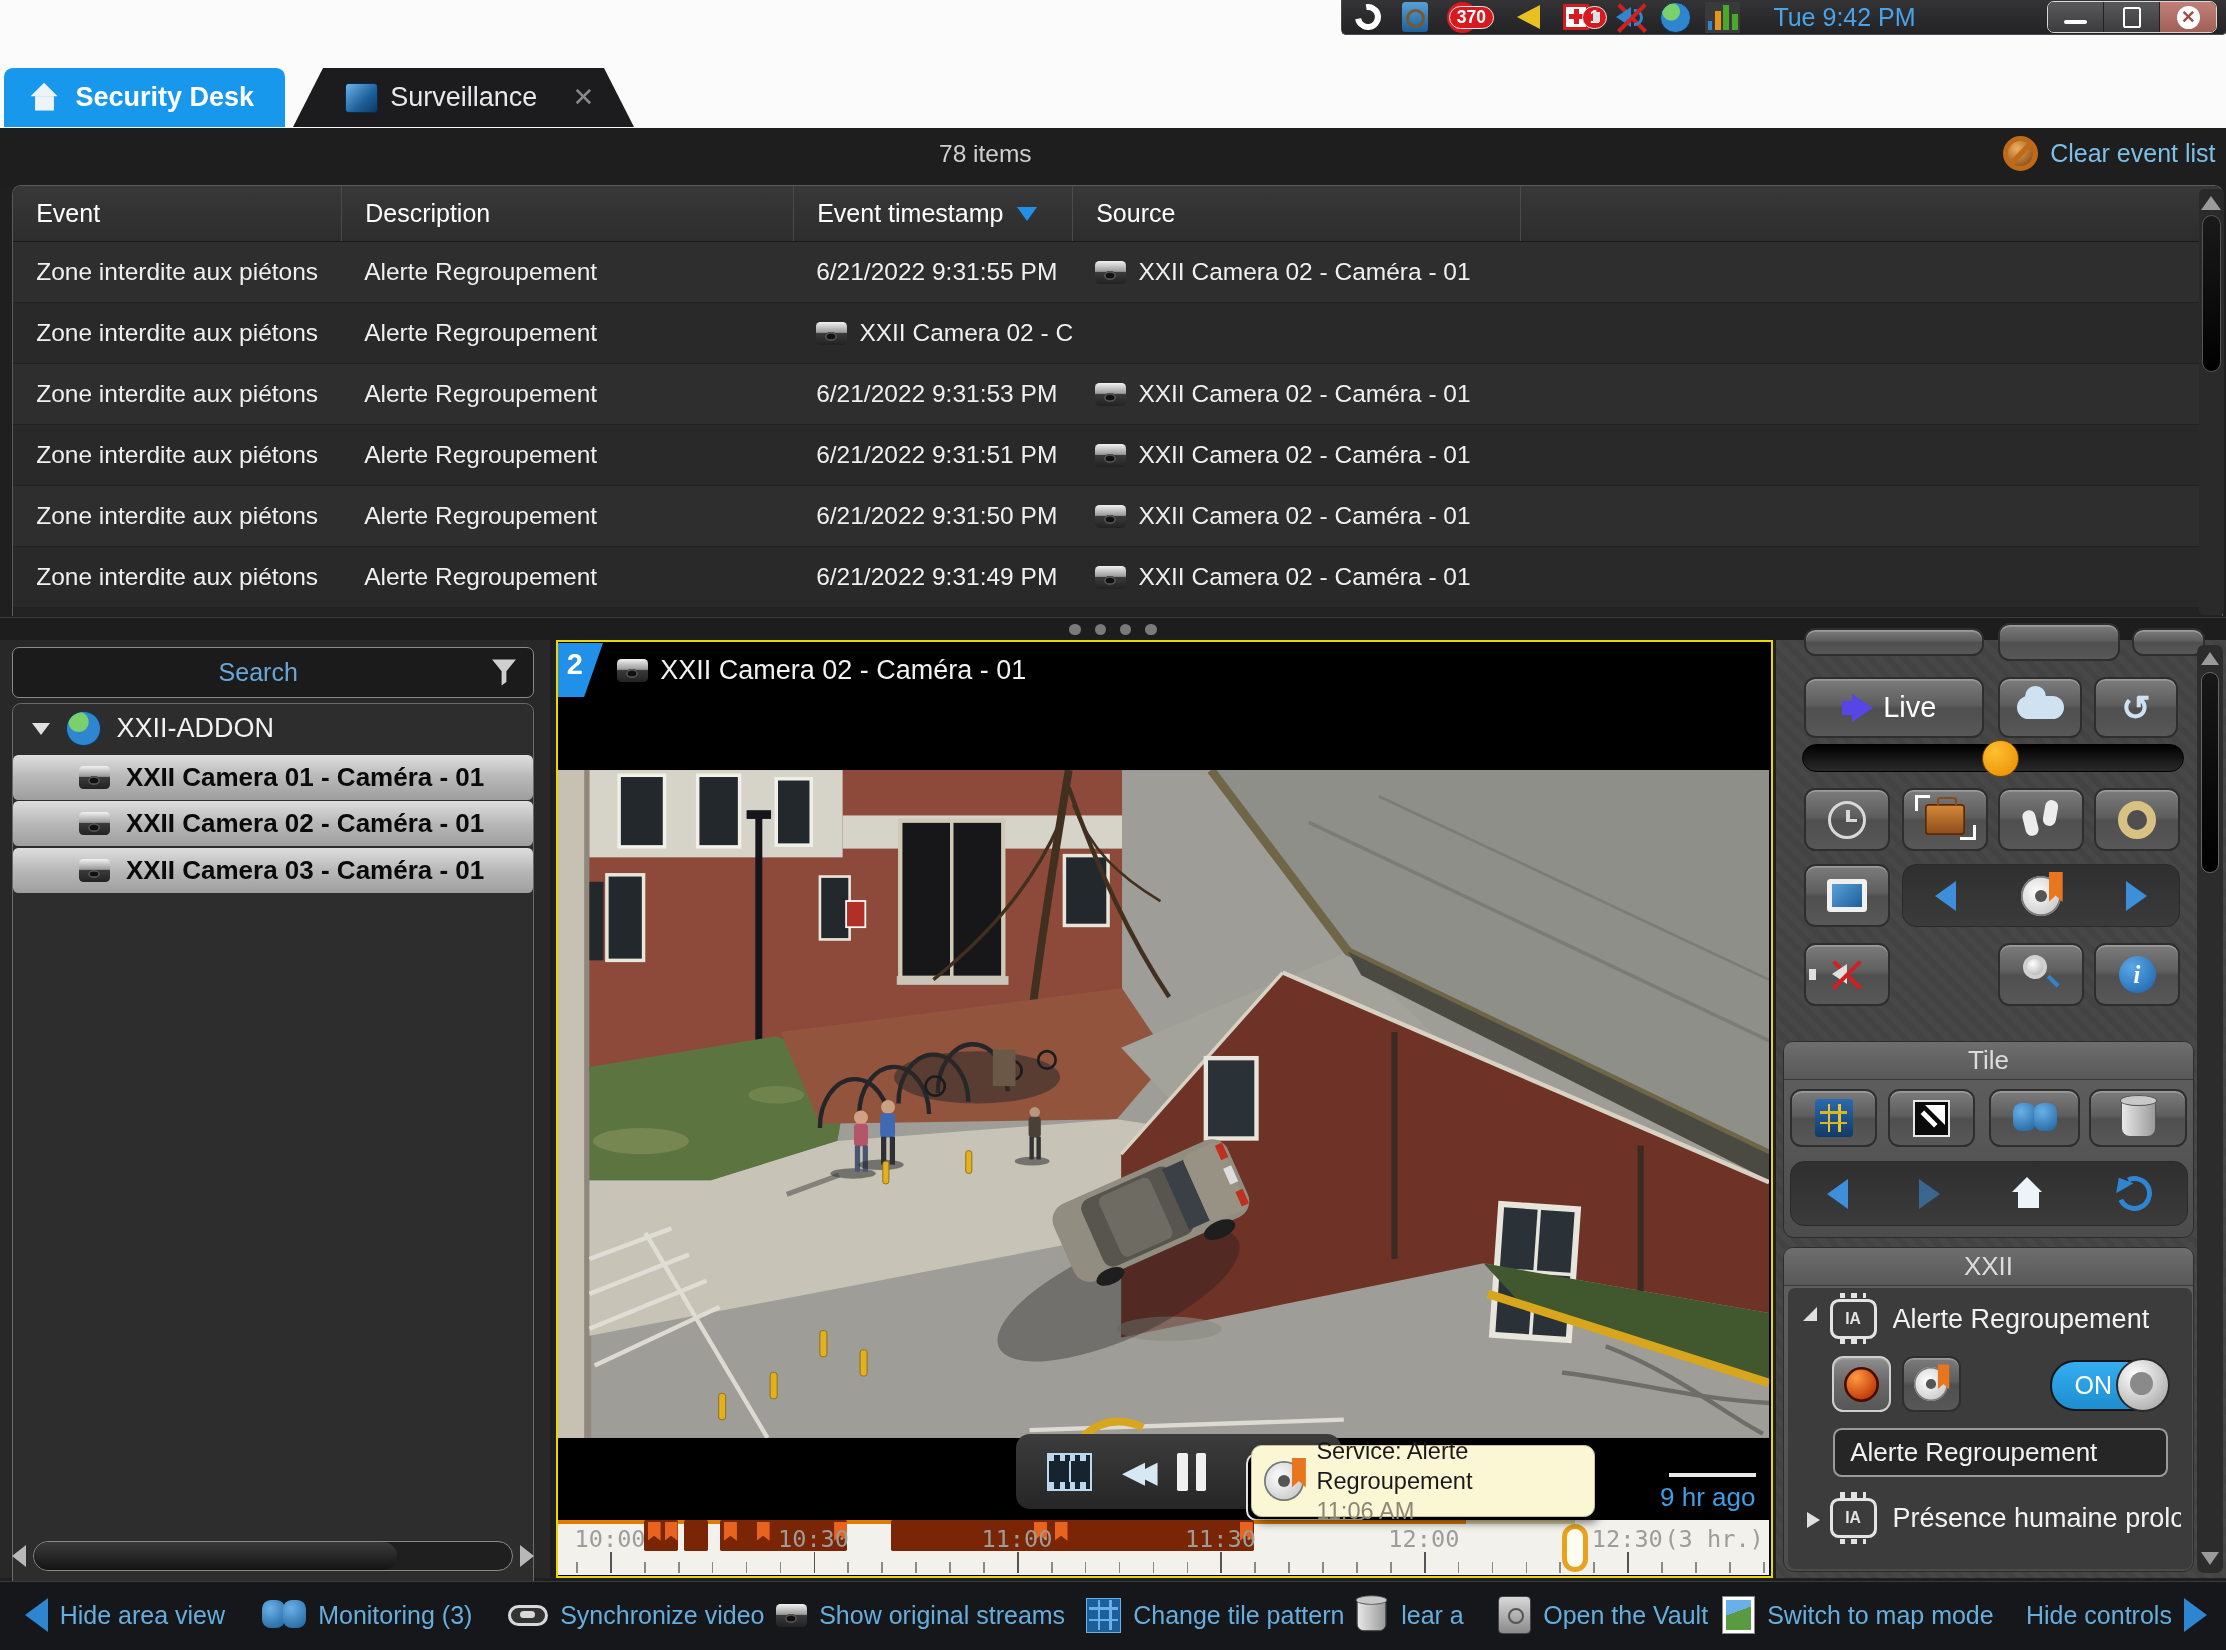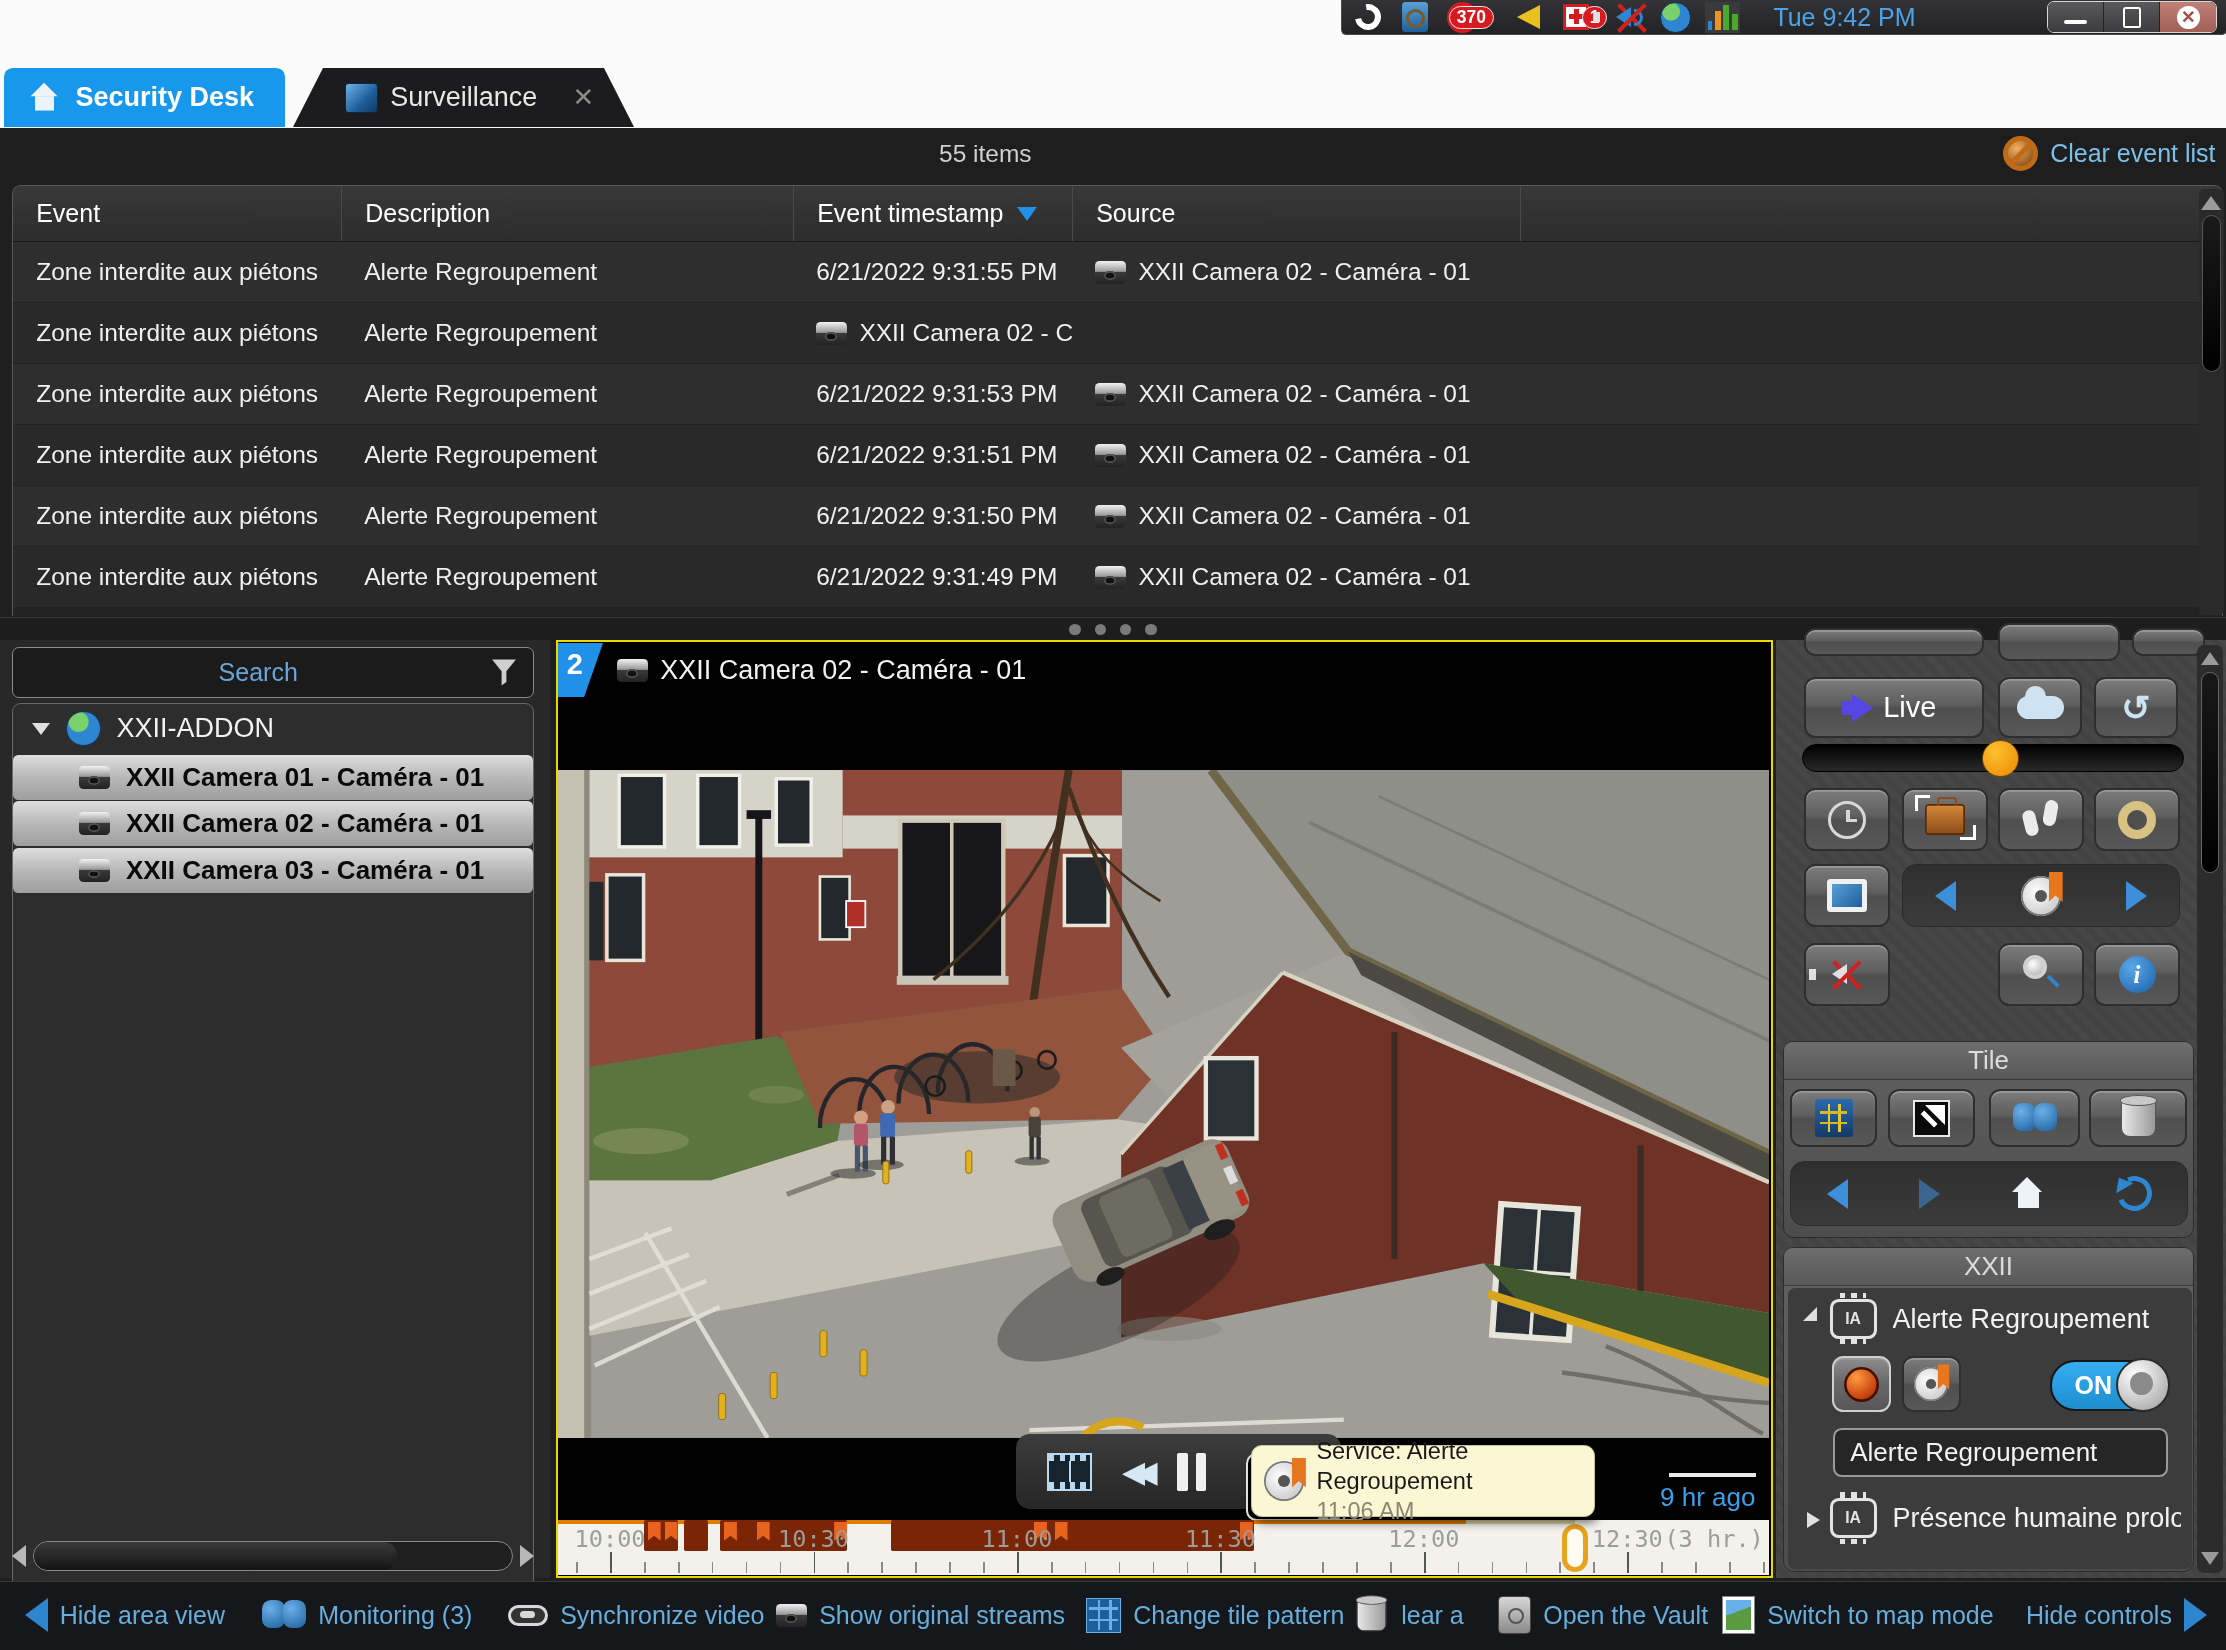--- a/index.html
+++ b/index.html
@@ -158,21 +158,21 @@
   .homeic:after{content:"";position:absolute;left:7px;top:15px;width:21px;height:15.7px;background:#ecf4fa;}
   .refr{width:35px;height:35px;border-radius:50%;border:5.2px solid #2e86d0;border-left-color:transparent;position:relative;transform:rotate(20deg);}
   .refr:before{content:"";position:absolute;left:-8.7px;top:-3.5px;border-top:10.5px solid transparent;border-bottom:10.5px solid transparent;border-right:12.2px solid #2e86d0;transform:rotate(40deg);}
   .group{position:absolute;background:linear-gradient(#616161,#4c4c4c);border:1.7px solid #2c2c2c;border-radius:10.5px;}
   .gtitle{height:38px;display:flex;align-items:center;justify-content:center;color:#dcdcdc;font-size:26px;background:linear-gradient(#6e6e6e,#585858);border-radius:8.7px 8.7px 0 0;border-bottom:0.9px solid #3a3a3a;}
   .chip{width:47px;height:40px;border:3.5px solid #e4e4e4;border-radius:8.7px;position:relative;display:flex;align-items:center;justify-content:center;color:#e4e4e4;font-size:15.7px;font-weight:bold;flex:0 0 auto;}
   .chip:before{content:"";position:absolute;left:7px;top:-8.7px;width:26px;height:5.2px;background:repeating-linear-gradient(90deg,#e4e4e4 0 5.2px,transparent 5.2px 11.4px);}
   .chip:after{content:"";position:absolute;left:7px;bottom:-8.7px;width:26px;height:5.2px;background:repeating-linear-gradient(90deg,#e4e4e4 0 5.2px,transparent 5.2px 11.4px);}
   .alarmball{width:35px;height:35px;border-radius:50%;background:radial-gradient(circle at 35% 30%,#ff9a40,#c03808 70%,#701c04);box-shadow:0 0 0 2.6px #401004 inset;}
   #toggle{position:absolute;width:119px;height:51px;border-radius:25px;background:linear-gradient(#35aef0,#1d8ed0);border:2.6px solid #16161a;display:flex;align-items:center;}
-  #toggle .on{color:#fff;font-weight:bold;font-size:25px;margin-left:23px;}
+  #toggle .on{color:#fff;font-weight:normal;font-size:25px;margin-left:23px;}
   #toggle .knob{position:absolute;right:-3.5px;top:-4.4px;width:54px;height:54px;border-radius:50%;background:radial-gradient(circle at 35% 30%,#fff,#9a9a9a);border:2.6px solid #2a2a2a;}
   #toggle .knob:before{content:"";position:absolute;left:12.2px;top:12.2px;width:23px;height:23px;border-radius:50%;background:#8a8a8a;}
   #alertinput{position:absolute;background:#262626;border:2.6px solid #9a9a9a;border-radius:8.7px;color:#f2f2f2;font-size:26px;display:flex;align-items:center;padding-left:15.7px;}
   .rowlabel{color:#f2f2f2;font-size:27px;white-space:nowrap;overflow:hidden;}
   #vscroll{position:absolute;left:421px;top:5.2px;width:26px;height:928px;background:#2c2c2c;border-radius:7px;}
   #vscroll .up{width:0;height:0;border-left:9.6px solid transparent;border-right:9.6px solid transparent;border-bottom:13px solid #9a9a9a;margin:7px auto 7px;}
   #vscroll .dn{width:0;height:0;border-left:9.6px solid transparent;border-right:9.6px solid transparent;border-top:13px solid #9a9a9a;margin:7px auto;position:absolute;bottom:1.7px;left:3.5px;}
   #vscroll .thumb{width:17.5px;height:201px;margin:0 auto;background:linear-gradient(#181818,#000);border:0.9px solid #666;border-radius:8.7px;}
   
   #bbar{left:0;top:1581px;width:2226px;height:70px;background:#15171a;border-top:1.7px solid #3a3a3a;}
@@ -256,21 +256,21 @@
     <div class="homeic" style="transform:scale(.9);"></div>
     <span class="lbl">Security Desk</span>
   </div>
   <div class="abs" id="tab-surv">
     <div class="minicam"></div>
     <span class="lbl">Surveillance</span>
     <span class="x">✕</span>
   </div>
 
   <div class="abs" id="evtbar"></div>
-  <span class="abs" id="itemscount">55 items</span>
+  <span class="abs" id="itemscount">78 items</span>
   <div id="clearbtn">
     <div class="nosym"></div>
     <span class="t">Clear event list</span>
   </div>
   <div class="abs" id="evtable">
     <div id="evhead">
       <div class="hc">
           <span>Event</span>
         </div>
       <div class="hc">

